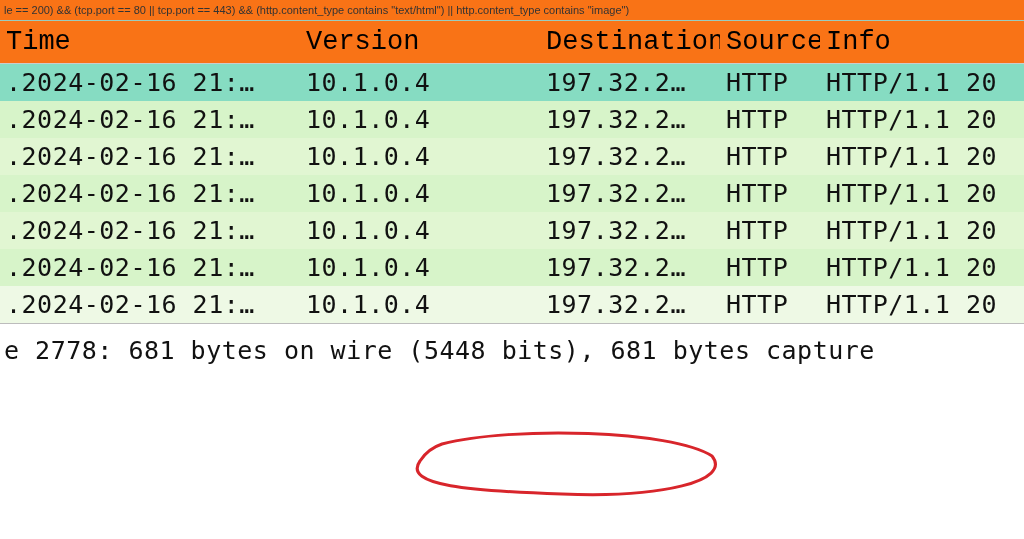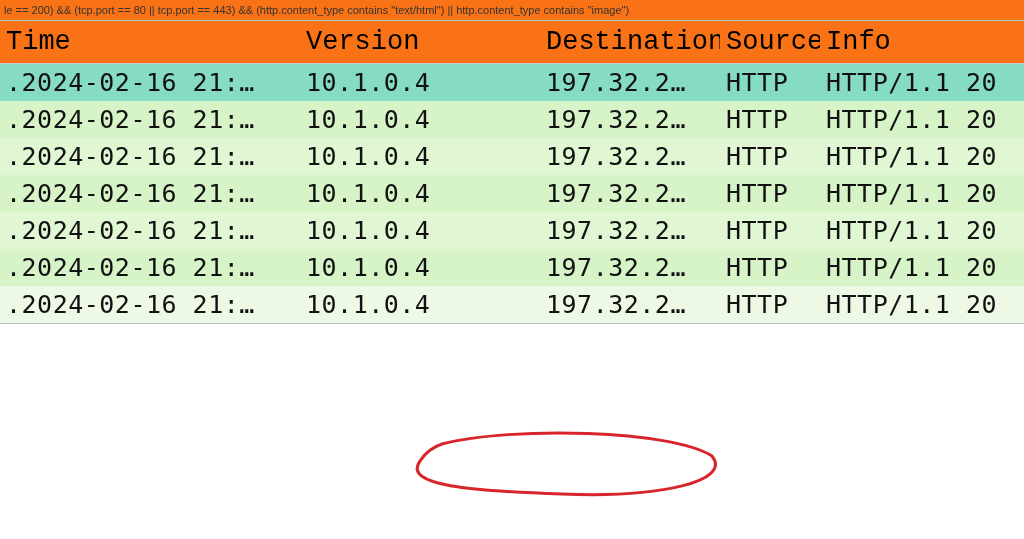--- a/index.html
+++ b/index.html
@@ -148,19 +148,20 @@
       <td>.2024-02-16 21:…</td>
       <td>10.1.0.4</td>
       <td>197.32.2…</td>
       <td>HTTP</td>
       <td>HTTP/1.1 20</td>
     </tr>
   </tbody>
 </table>
 
 <div class="details-pane">
+  <div class="line">e 2778: 681 bytes on wire (5448 bits), 681 bytes capture</div>
 </div>
 
 <div class="circle-annot">
   <svg viewBox="0 0 310 62">
     <path d="M 30 8 C 100 -10, 260 -6, 300 20 C 320 45, 250 62, 150 58 C 60 55, -10 50, 8 25 C 15 14, 24 10, 30 8" fill="none" stroke="#d8252b" stroke-width="3" stroke-linecap="round" stroke-linejoin="round"></path>
   </svg>
 </div>
 
 </body></html>

